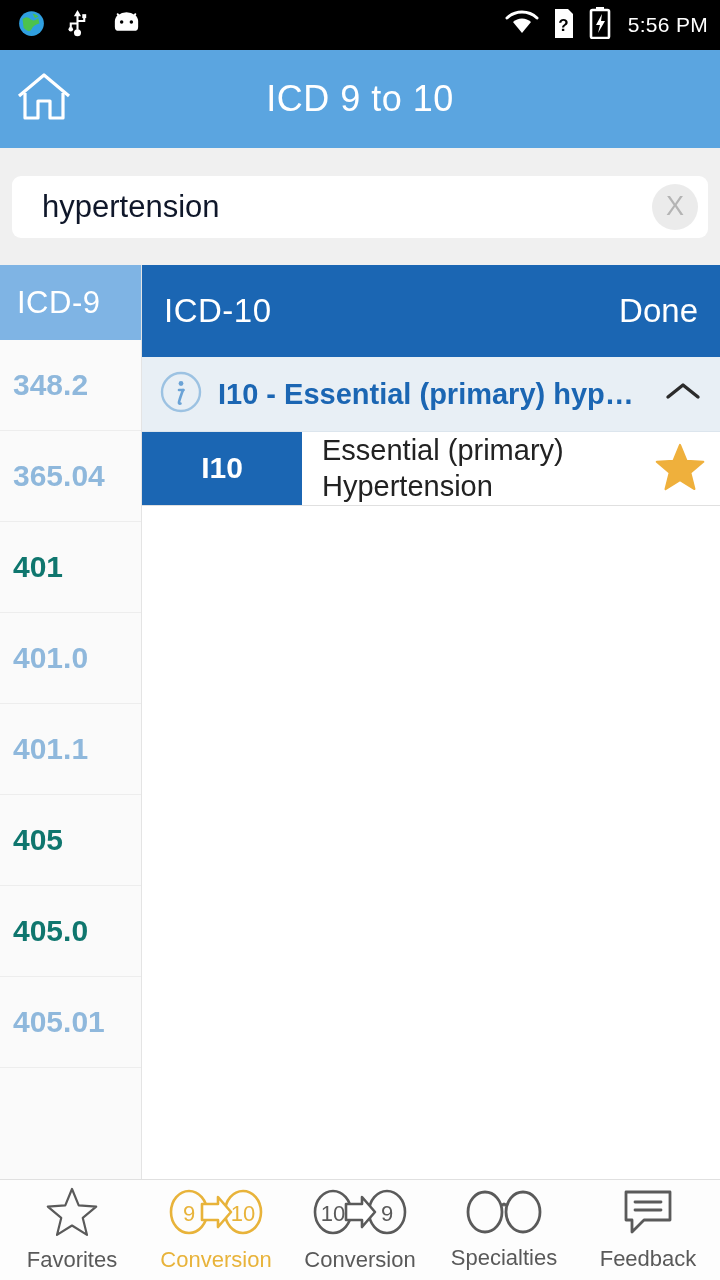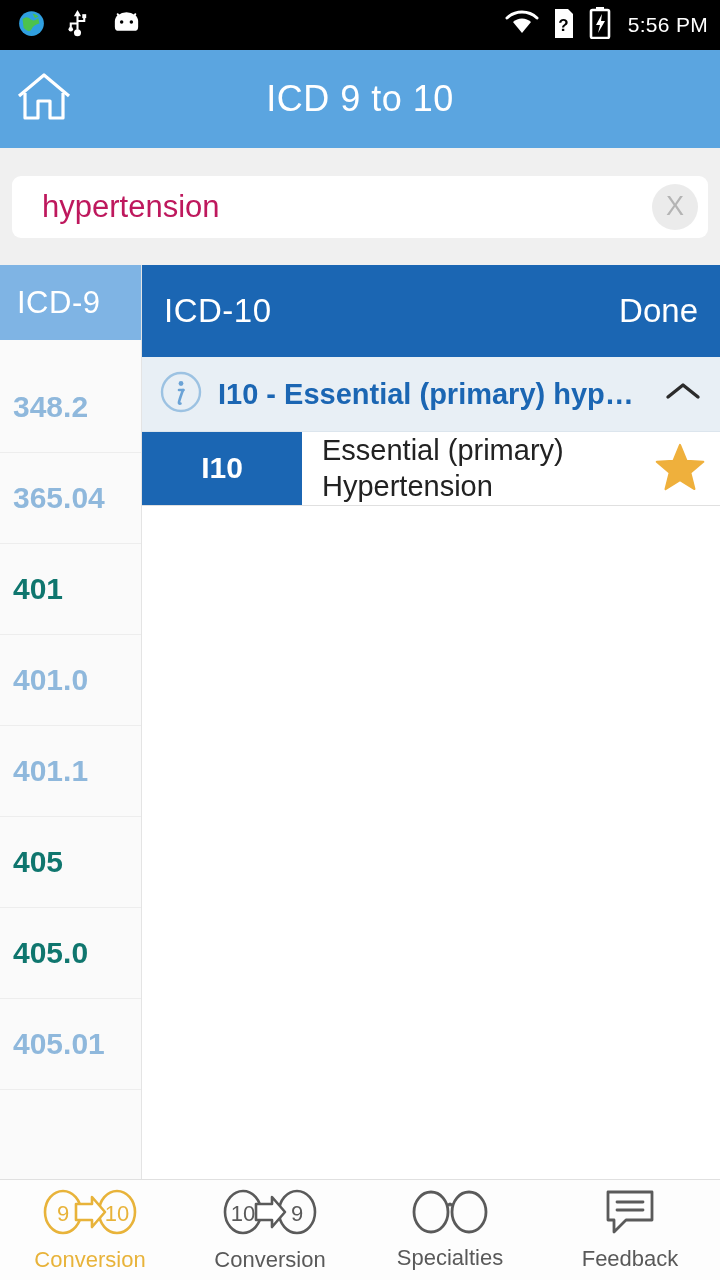--- a/index.html
+++ b/index.html
@@ -32,34 +32,34 @@
   }
 
   
   .searchwrap { flex:0 0 117px; background:#f0f0f0; display:flex; align-items:center; padding:0 12px; }
   .searchbox {
     flex:1; height:62px; background:#fff; border-radius:9px;
     display:flex; align-items:center; padding:0 10px 0 30px;
   }
   .search-input {
     flex:1; border:0; outline:0; background:transparent;
-    font-family:"Liberation Sans", sans-serif; font-size:31px; color:#be185d;
+    font-family:"Liberation Sans", sans-serif; font-size:31px; color:#0f172a;
   }
   .clear-btn {
     width:46px; height:46px; border-radius:50%; background:#ebebeb;
     display:flex; align-items:center; justify-content:center;
     color:#b4b4b4; font-size:27px; border:0; cursor:pointer;
     font-family:"Liberation Sans", sans-serif;
   }
 
   
   .body { flex:1; display:flex; min-height:0; background:#fff; }
 
   
-  .sidebar { width:141px; flex:0 0 141px; background:#fafafa; display:flex; flex-direction:column; overflow:hidden;gap:22px; }
+  .sidebar { width:141px; flex:0 0 141px; background:#fafafa; display:flex; flex-direction:column; overflow:hidden; }
   .sidebar-head {
     height:75px; background:#7fb4e4; color:#fff; font-size:31px;
     display:flex; align-items:center; padding-left:17px; flex:0 0 75px;
     letter-spacing:.5px;
   }
   .code-row {
     height:91px; flex:0 0 91px; display:flex; align-items:center;
     padding-left:13px; font-size:30px; font-weight:bold;
     border-bottom:1px solid #ededed; background:#fafafa;
   }
@@ -252,20 +252,26 @@
                   <path d="M26 2 L32.8 18.6 L50.5 19.8 L36.9 31.3 L41.2 48.5 L26 39 L10.8 48.5 L15.1 31.3 L1.5 19.8 L19.2 18.6 Z" fill="#efb03c" stroke="#efb03c" stroke-width="2.2" stroke-linejoin="round"></path>
                 </svg></span>
             </button>
           </div>
         </div>
       <div class="panel-fill"></div>
     </div>
   </div>
 
   <div class="bottomnav" id="bottomnav">
+      <div class="nav-item">
+        <span><svg width="52" height="49.4" viewBox="0 0 52 50">
+            <path d="M26 2 L32.8 18.6 L50.5 19.8 L36.9 31.3 L41.2 48.5 L26 39 L10.8 48.5 L15.1 31.3 L1.5 19.8 L19.2 18.6 Z" fill="none" stroke="#5a5a5a" stroke-width="2.2" stroke-linejoin="round"></path>
+          </svg></span>
+        <span class="nav-label">Favorites</span>
+      </div>
       <div class="nav-item active">
         <span><svg width="96" height="50" viewBox="0 0 96 50">
             <ellipse cx="21" cy="25" rx="18" ry="21" fill="none" stroke="#e8b33a" stroke-width="2.6"></ellipse>
             <ellipse cx="75" cy="25" rx="18" ry="21" fill="none" stroke="#e8b33a" stroke-width="2.6"></ellipse>
             <text x="21" y="34" font-size="22" font-family="Liberation Sans, sans-serif" fill="#e8b33a" text-anchor="middle">9</text>
             <text x="75" y="34" font-size="22" font-family="Liberation Sans, sans-serif" fill="#e8b33a" text-anchor="middle">10</text>
             <path d="M34 17 h16 v-7 l13 15 l-13 15 v-7 h-16 Z" fill="#fff" stroke="#e8b33a" stroke-width="2.6" stroke-linejoin="round"></path>
           </svg></span>
         <span class="nav-label">Conversion</span>
       </div>

